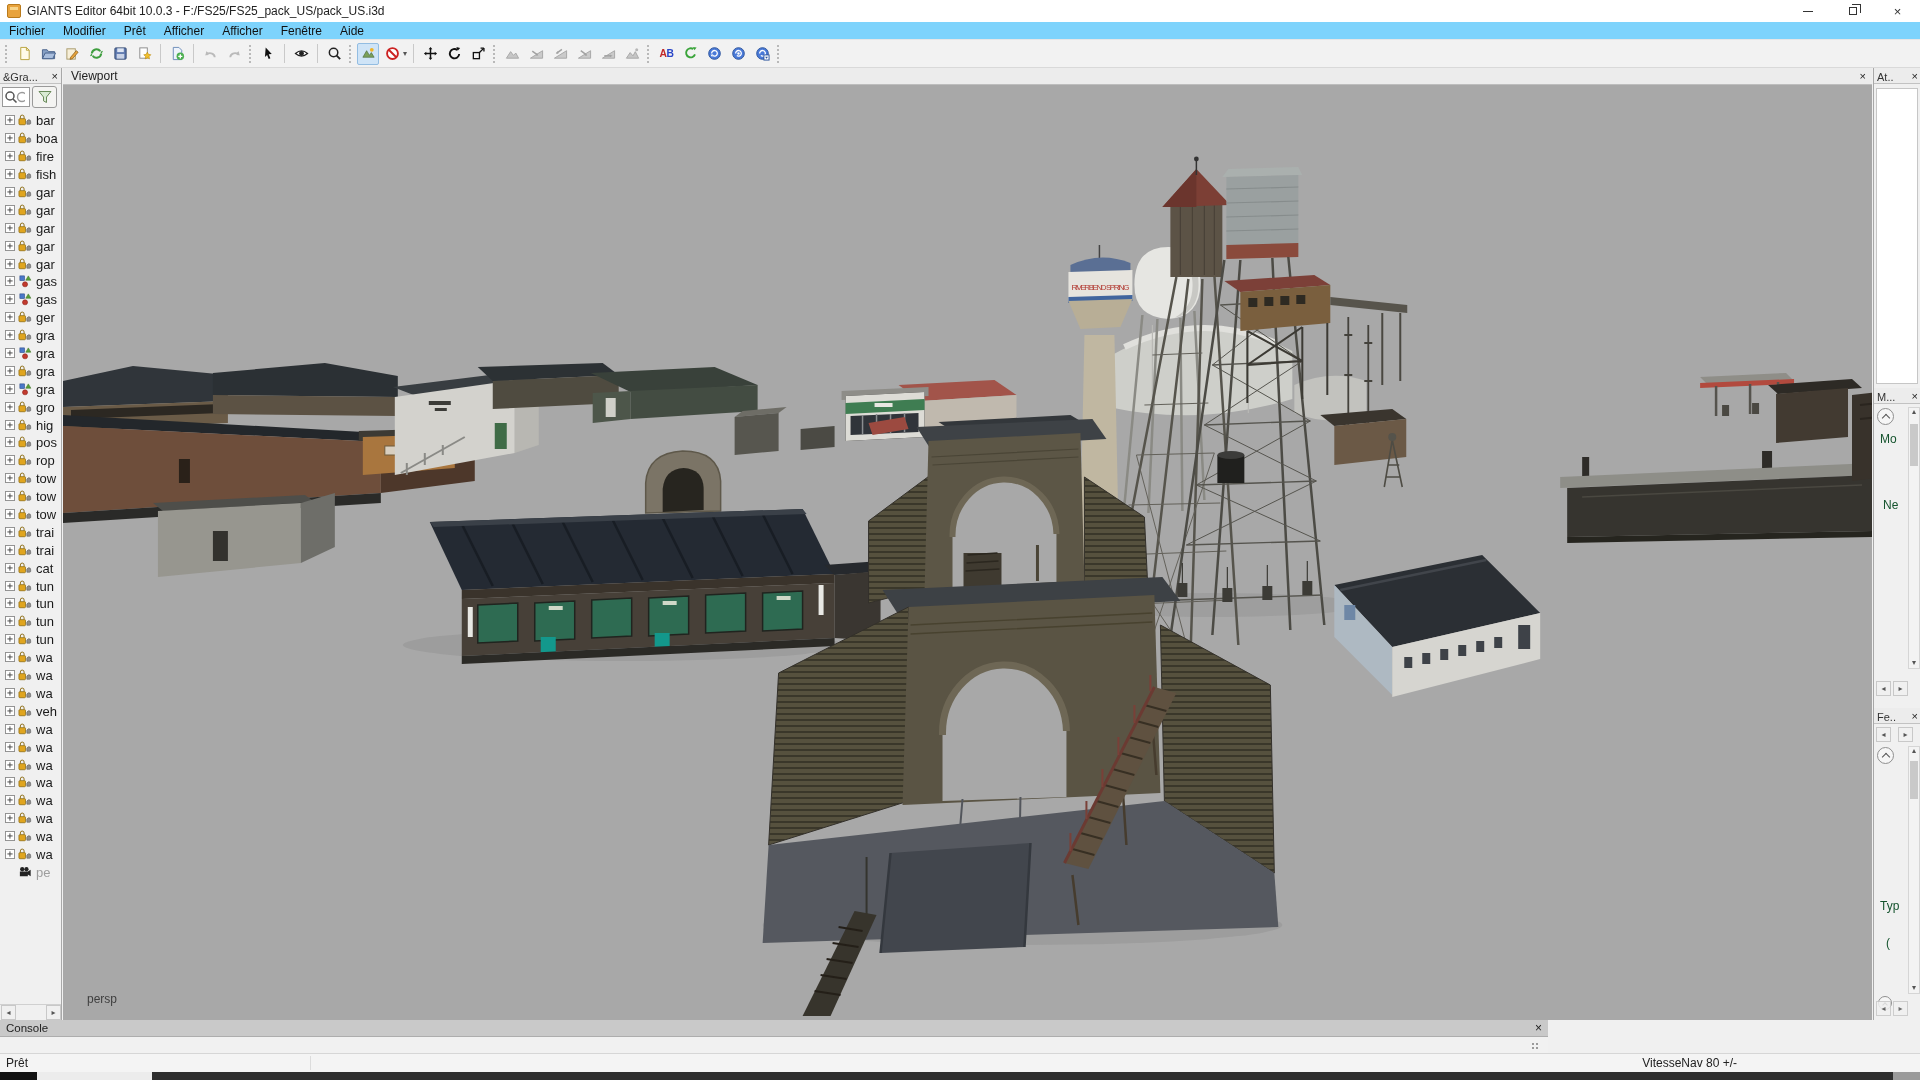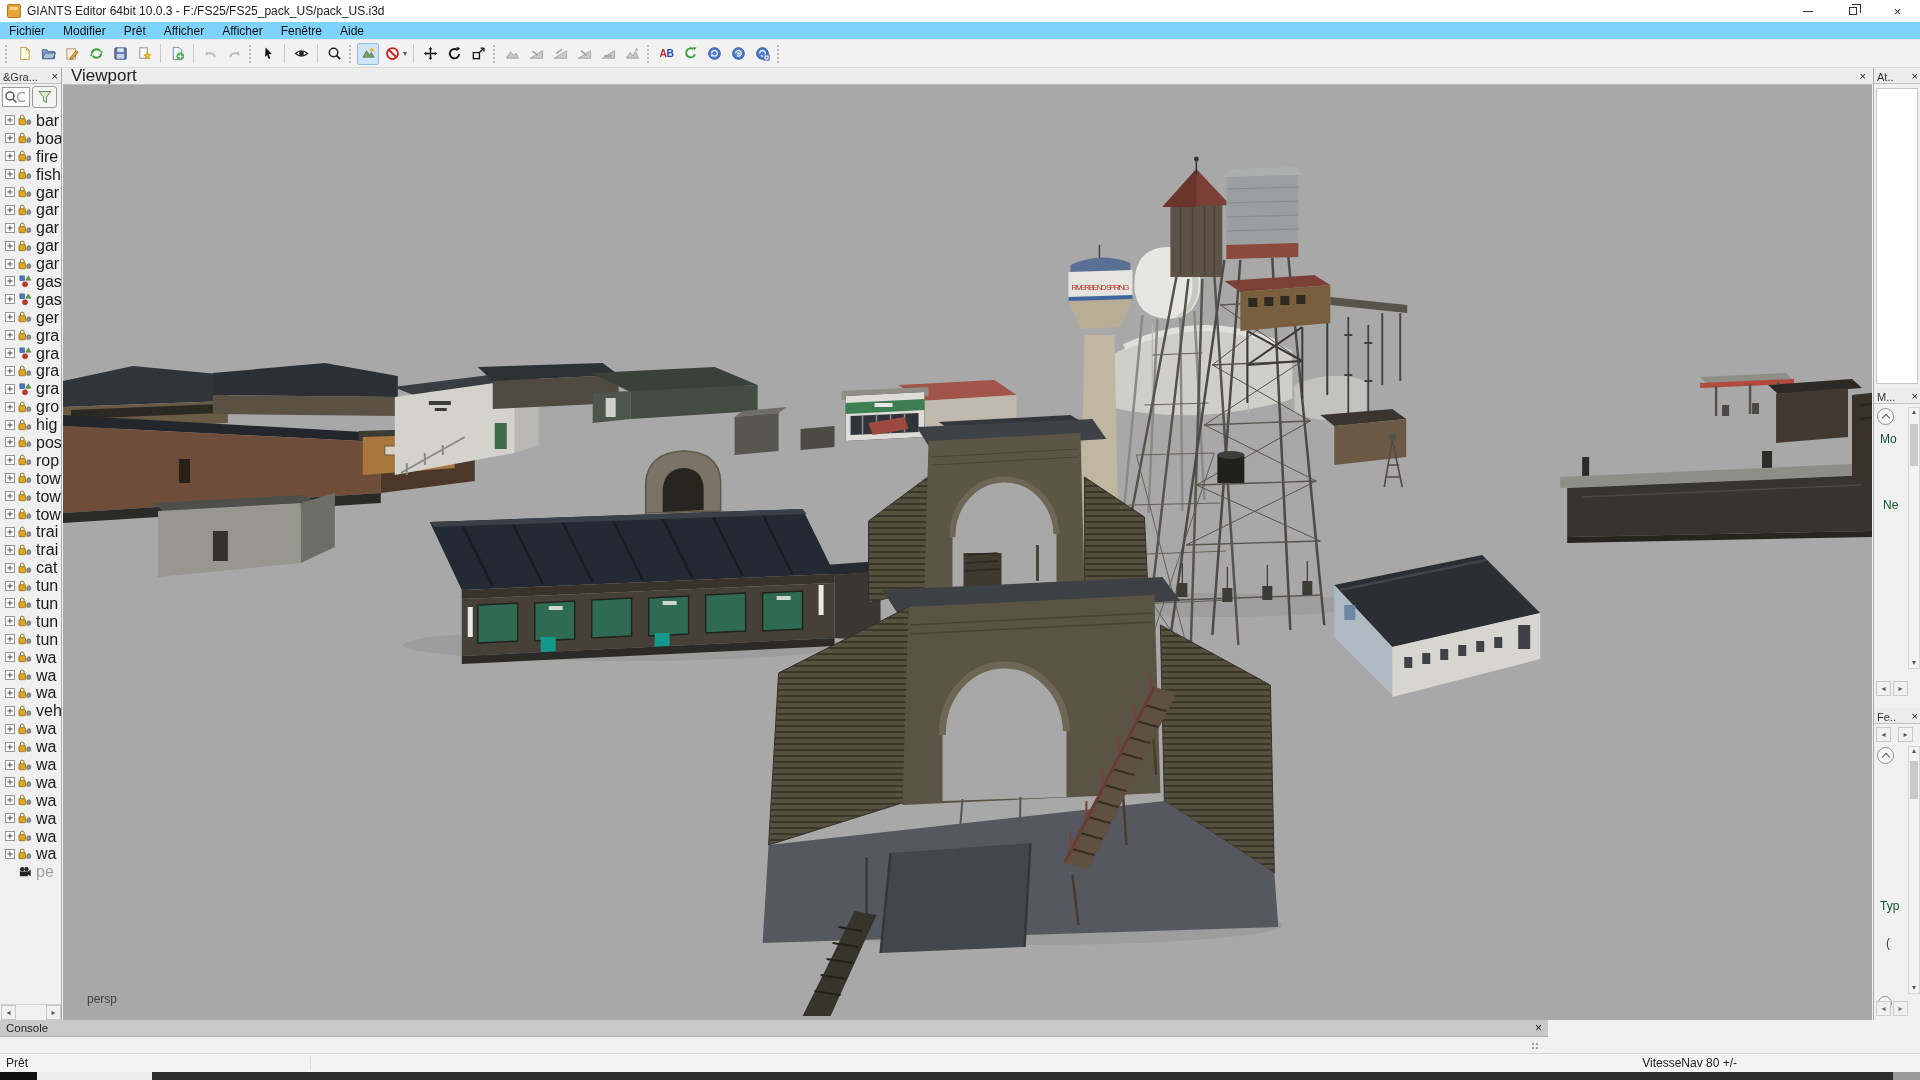--- a/index.html
+++ b/index.html
@@ -30,28 +30,28 @@
   
   #sg-panel{position:absolute;left:0;top:0;width:62px;height:952px;background:#f0f0f0;border-right:1px solid #a8a8a8;overflow:hidden}
   .dock-header{height:16px;background:#ececec;border-bottom:1px solid #c2c2c2;display:flex;align-items:flex-end;font-size:11px;color:#333;padding:0 3px}
   .dock-close{margin-left:auto;font-size:11px;color:#222;line-height:14px}
   #sg-search{position:absolute;left:2px;top:19px;width:28px;height:20px;background:#fff;border:1px solid #9a9a9a;display:flex;align-items:center;overflow:hidden}
   #sg-filter{position:absolute;left:32px;top:18px;width:25px;height:22px;background:#f4f4f2;border:1px solid #9a9a9a;border-radius:3px;display:flex;align-items:center;justify-content:center}
   #sg-tree{position:absolute;left:0;top:44px;width:62px;height:892px;background:#f0f0f0;overflow:hidden}
   .tree-row{height:17.9px;display:flex;align-items:center;padding-left:5px;white-space:nowrap}
   .expander{width:11px;height:11px;flex:none;display:inline-flex;margin-right:2px}
   .tree-icon{width:16px;height:15px;flex:none;display:inline-flex}
-  .tree-label{font-size:16px;color:#1a1a1a;margin-left:2px}
+  .tree-label{font-size:13px;color:#1a1a1a;margin-left:2px}
   .tree-row.muted .tree-label{color:#9e9e9e}
   #sg-hscroll{position:absolute;left:0;bottom:0;width:62px;height:16px;background:#f0f0f0;border-top:1px solid #d0d0d0}
   .sb-btn{position:absolute;width:15px;height:15px;background:#f0f0f0;border:1px solid #c8c8c8;color:#555;font-size:8px;display:flex;align-items:center;justify-content:center}
   
   #viewport{position:absolute;left:63px;top:0;width:1809px;height:952px}
   #vp-tabbar{position:absolute;left:0;top:0;width:100%;height:17px;background:#ececec;border-bottom:1px solid #bdbdbd;display:flex;align-items:center}
-  #vp-tab-label{font-size:17px;color:#222;padding-left:8px}
+  #vp-tab-label{font-size:12px;color:#222;padding-left:8px}
   #vp-close{margin-left:auto;margin-right:6px;font-size:11px;color:#222}
   #vp-scene{position:absolute;left:0;top:17px;width:1809px;height:935px;background:#a8a8a8;overflow:hidden}
   #persp-label{position:absolute;left:24px;bottom:14px;font-size:12px;color:#3f3f3f}
   
   #rdock{position:absolute;left:1873px;top:0;width:47px;height:952px;background:#f0f0f0;border-left:1px solid #a8a8a8}
   .rpanel{position:absolute;left:0;width:47px;overflow:hidden}
   .rp-content-white{position:absolute;left:2px;right:3px;background:#fff;border:1px solid #c6c6c6}
   .circle-btn{position:absolute;width:17px;height:17px;border:1px solid #8f8f8f;border-radius:50%;background:#f6f6f6;display:flex;align-items:center;justify-content:center}
   .chev-up{width:6px;height:6px;border-left:1.5px solid #555;border-top:1.5px solid #555;transform:rotate(45deg);margin-top:3px}
   .vsb{position:absolute;width:12px;background:#f3f3f3;border:1px solid #d5d5d5}

